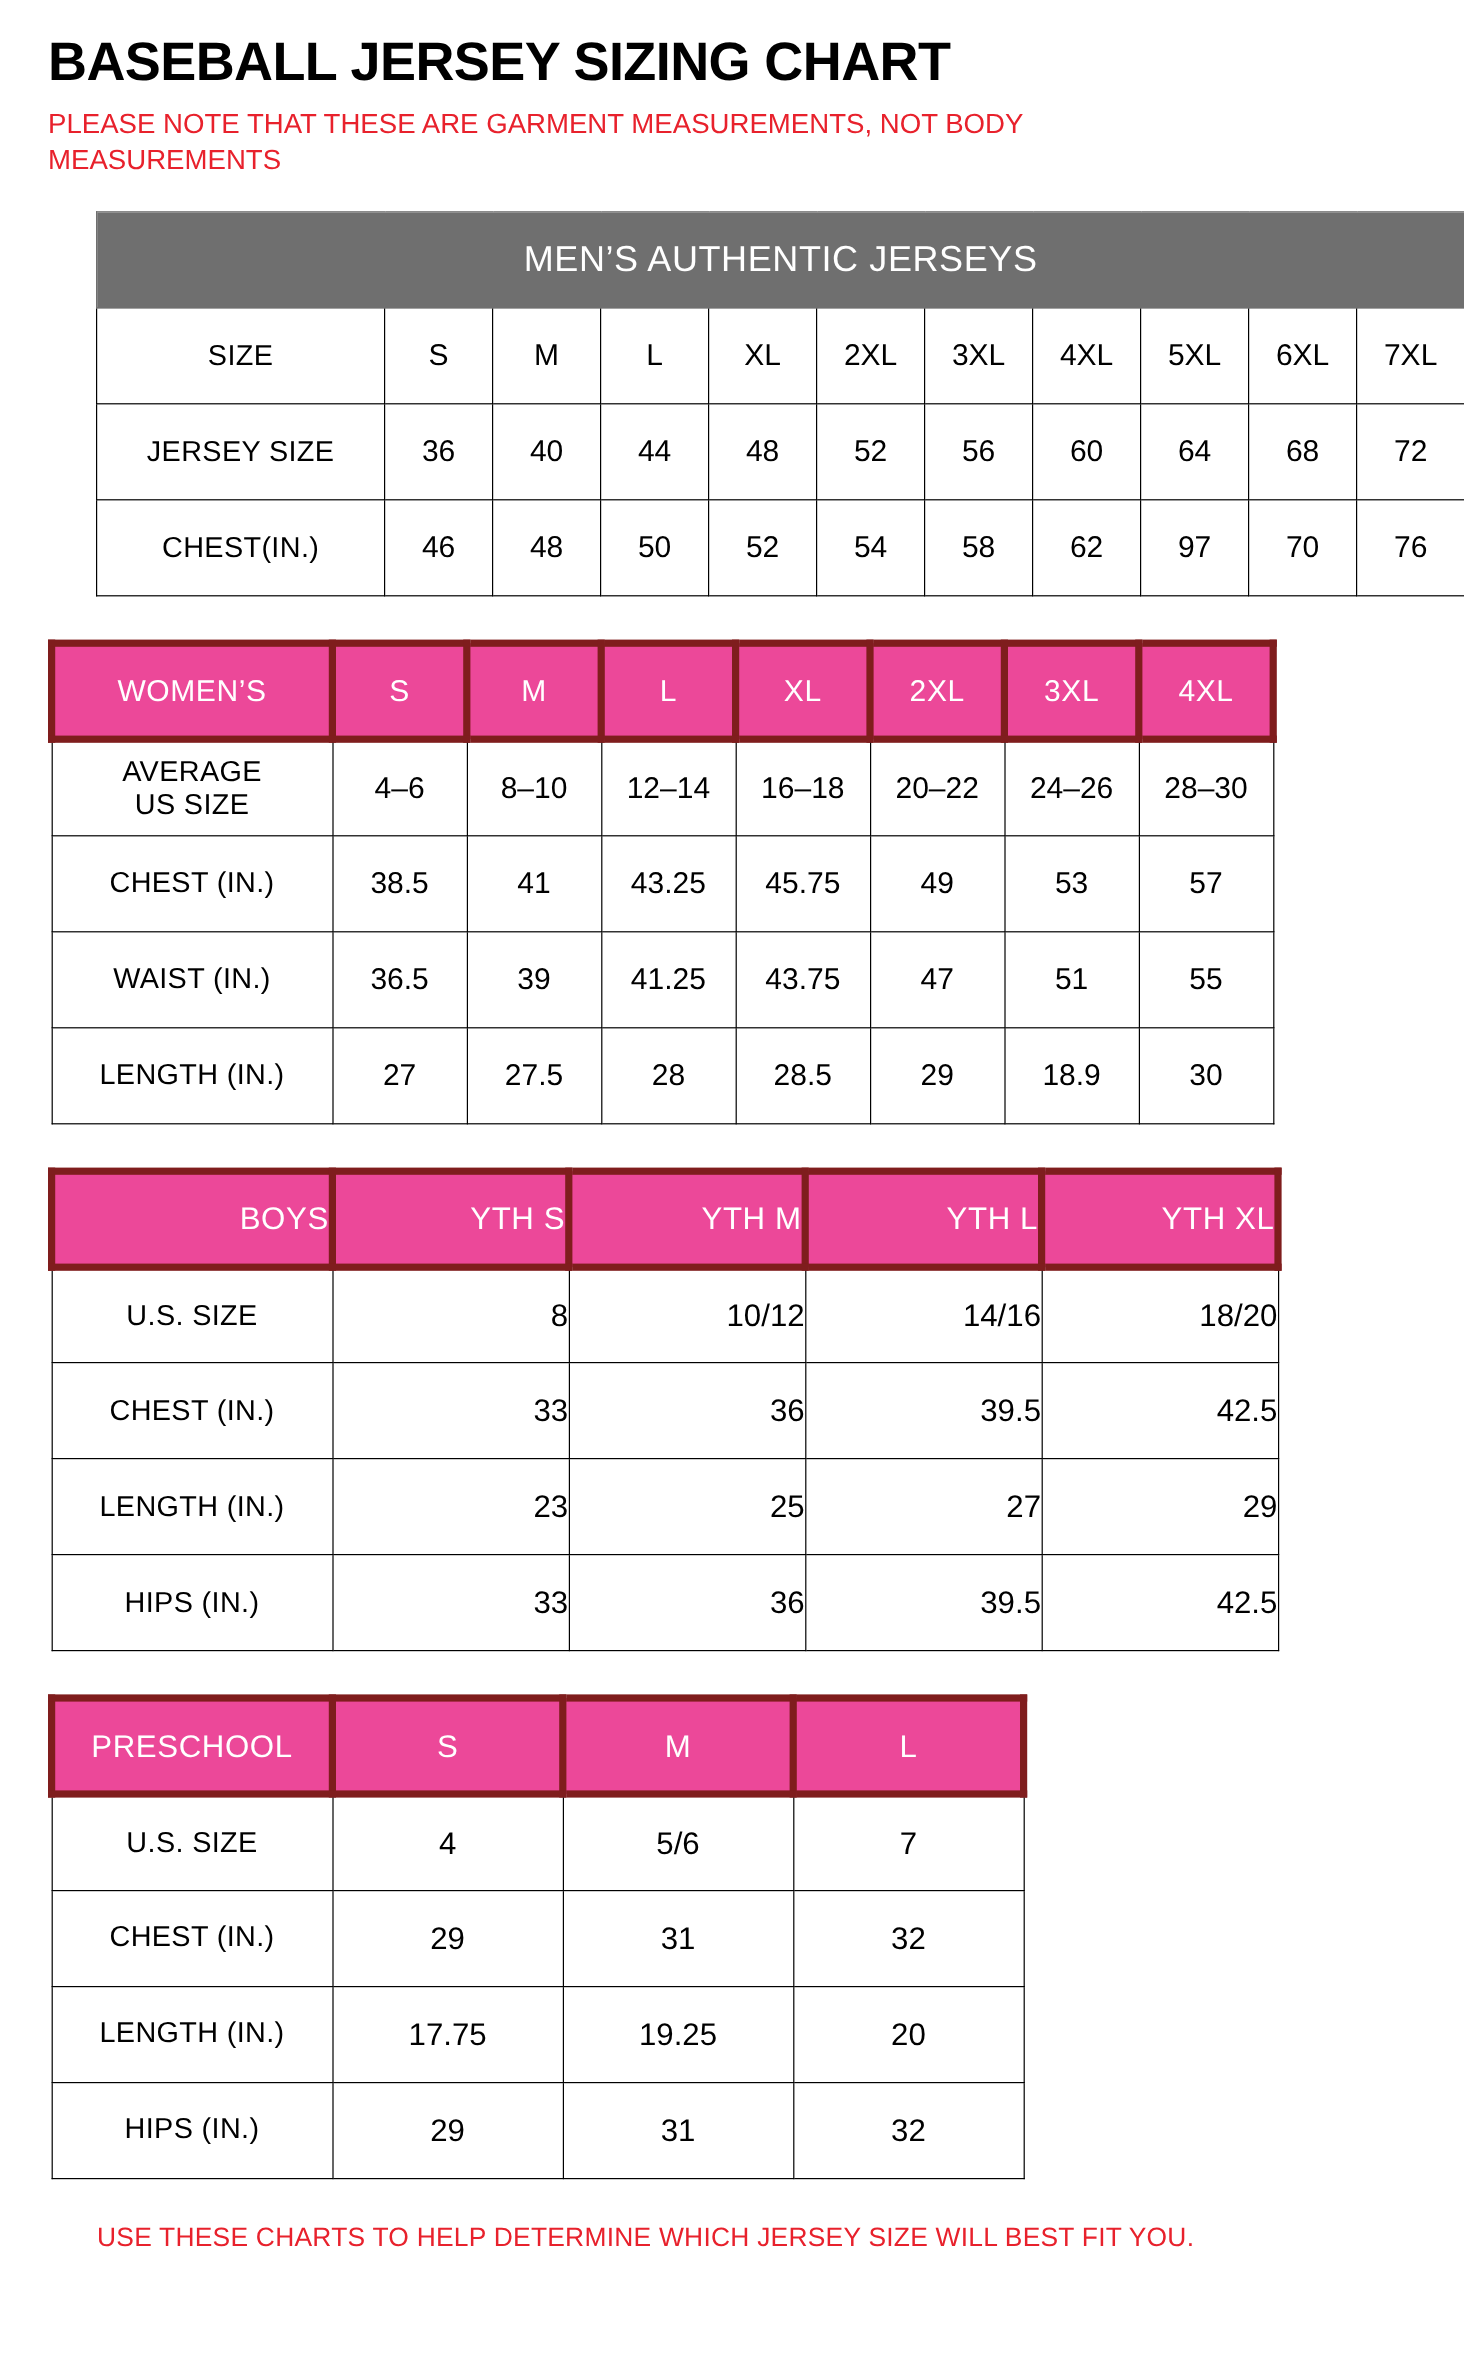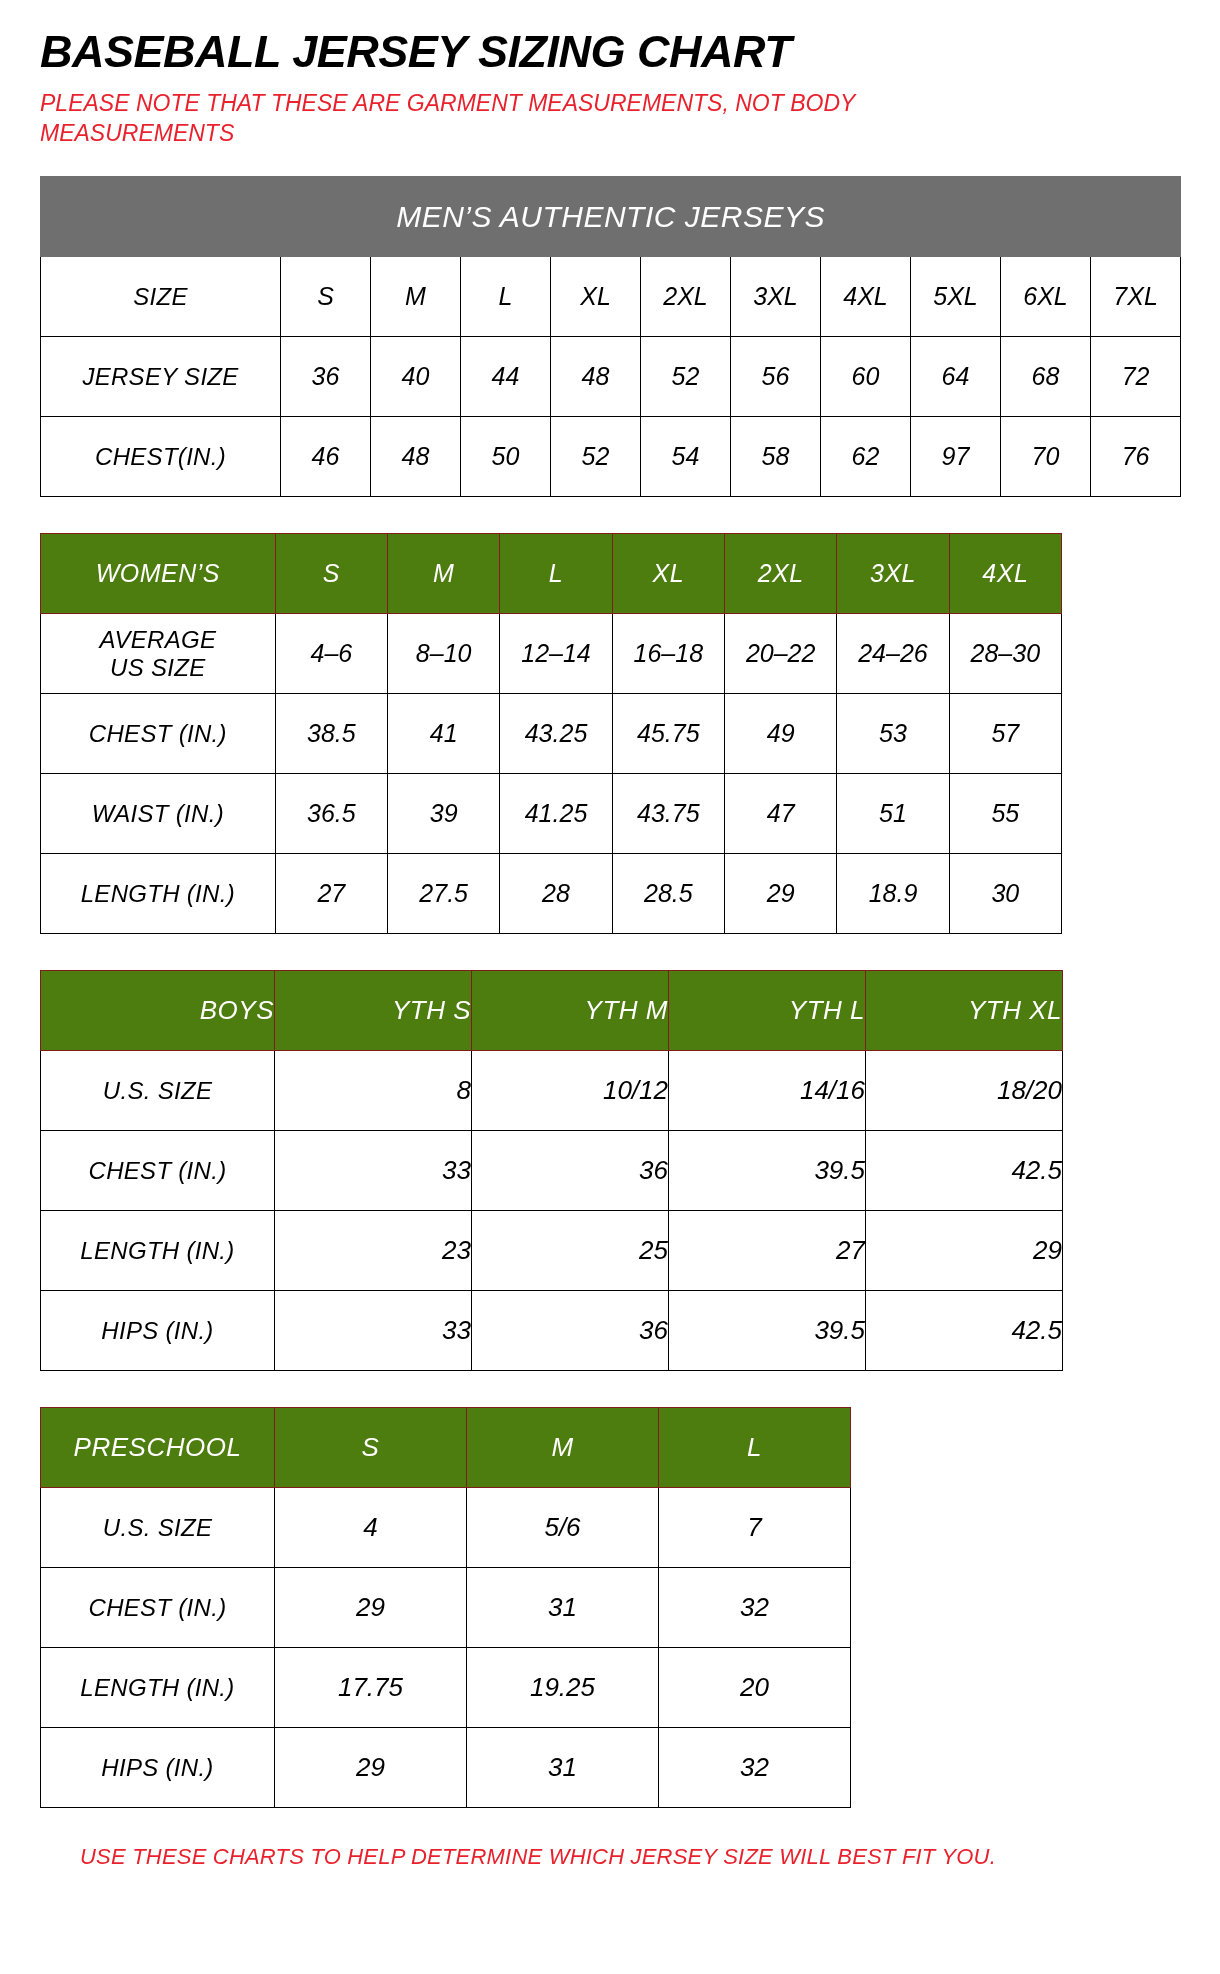--- a/index.html
+++ b/index.html
@@ -11,21 +11,20 @@
     width: 1220px;
     min-height: 1974px;
     font-family: "Liberation Sans", sans-serif;
     color: #000;
     -webkit-font-smoothing: antialiased;
   }
   .page {
     width: 1076px;
     box-sizing: border-box;
     padding: 28px 40px 0 40px;
-    font-style: italic;
   }
   .main-title {
     font-size: 45px;
     font-weight: bold;
     letter-spacing: -0.5px;
     line-height: 1.05;
     margin: 0 0 14px 0;
     color: #000;
   }
   .note {
@@ -52,32 +51,32 @@
   }
   .hdr-band {
     background: #6f6f6f;
     color: #ffffff;
     font-size: 30px;
     letter-spacing: 0.5px;
     height: 80px;
     border: 1px solid #6f6f6f;
   }
   .hdr-cell {
-    background: #4d7c0f;
+    background: #ec4899;
     color: #ffffff;
     font-size: 27px;
     letter-spacing: 0.5px;
-    border: 1px solid #7f1d1d;
+    border: 6px solid #7f1d1d;
   }
   .rowlabel {
     font-size: 24px;
     letter-spacing: 0.3px;
   }
   
-  #mens-table { width: 1140px; }
+  #mens-table { width: 1140px; margin-left: 40px; }
   #mens-table col.lbl { width: 240px; }
   #mens-table col.d { width: 90px; }
   #mens-table .data { font-size: 25px; }
 
   
   #womens-table { width: 1022px; }
   #womens-table col.lbl { width: 234px; }
   #womens-table col.d { width: 112px; }
   #womens-table .data, #womens-table .hdr-cell { font-size: 25px; }
   #womens-table .rowlabel { font-size: 24px; text-align: center; }

